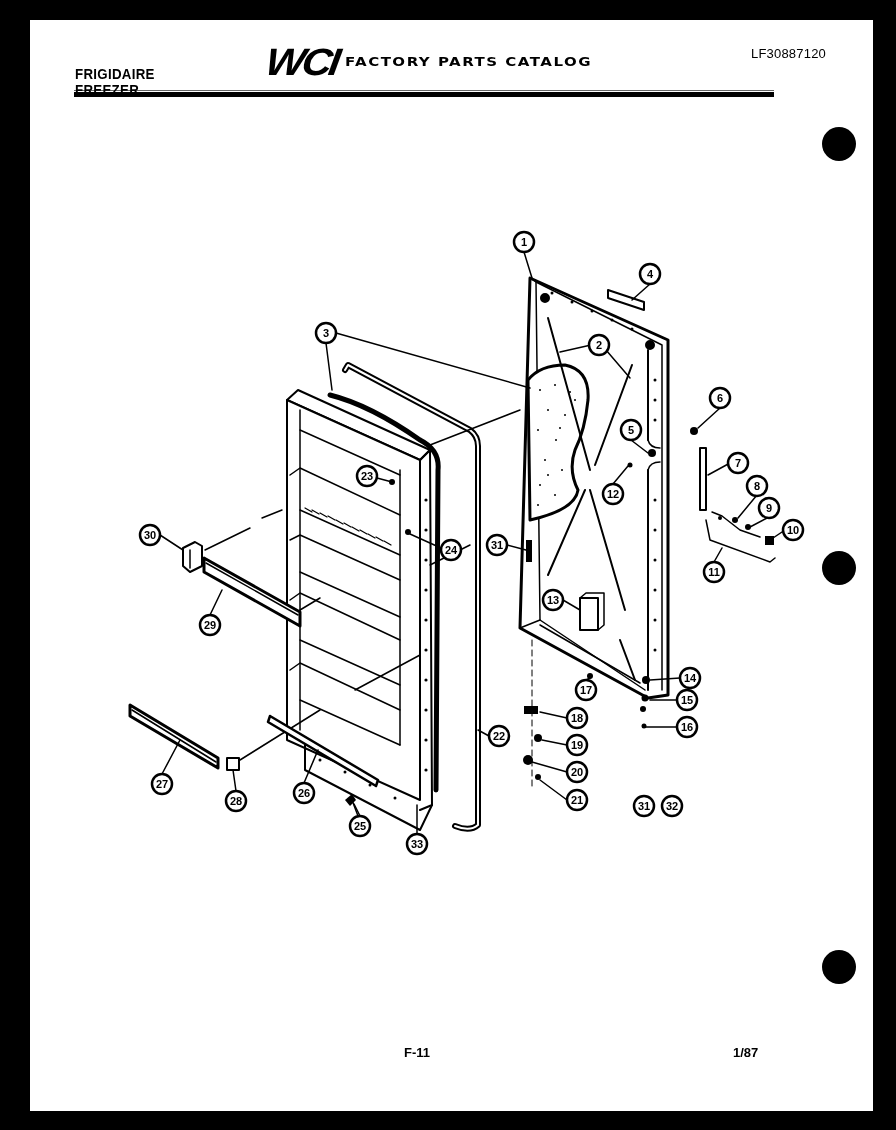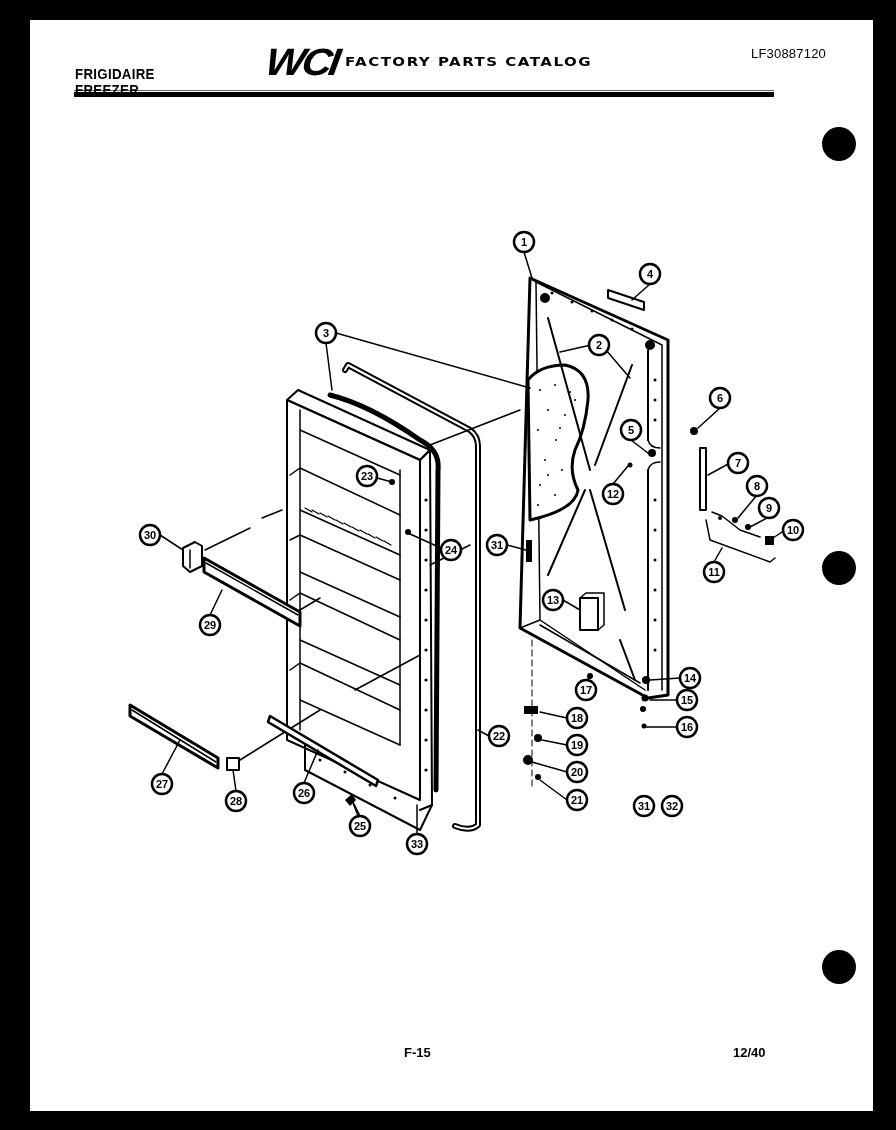--- a/index.html
+++ b/index.html
@@ -346,14 +346,14 @@
     <text x="236" y="805">28</text>
     <text x="210" y="629">29</text>
     <text x="150" y="539">30</text>
     <text x="497" y="549">31</text>
     <text x="644" y="810">31</text>
     <text x="672" y="810">32</text>
     <text x="417" y="848">33</text>
   </g>
 </svg>
 
-<div class="footer-page">F-15</div>
-<div class="footer-date">12/40</div>
+<div class="footer-page">F-11</div>
+<div class="footer-date">1/87</div>
 
 </body></html>

